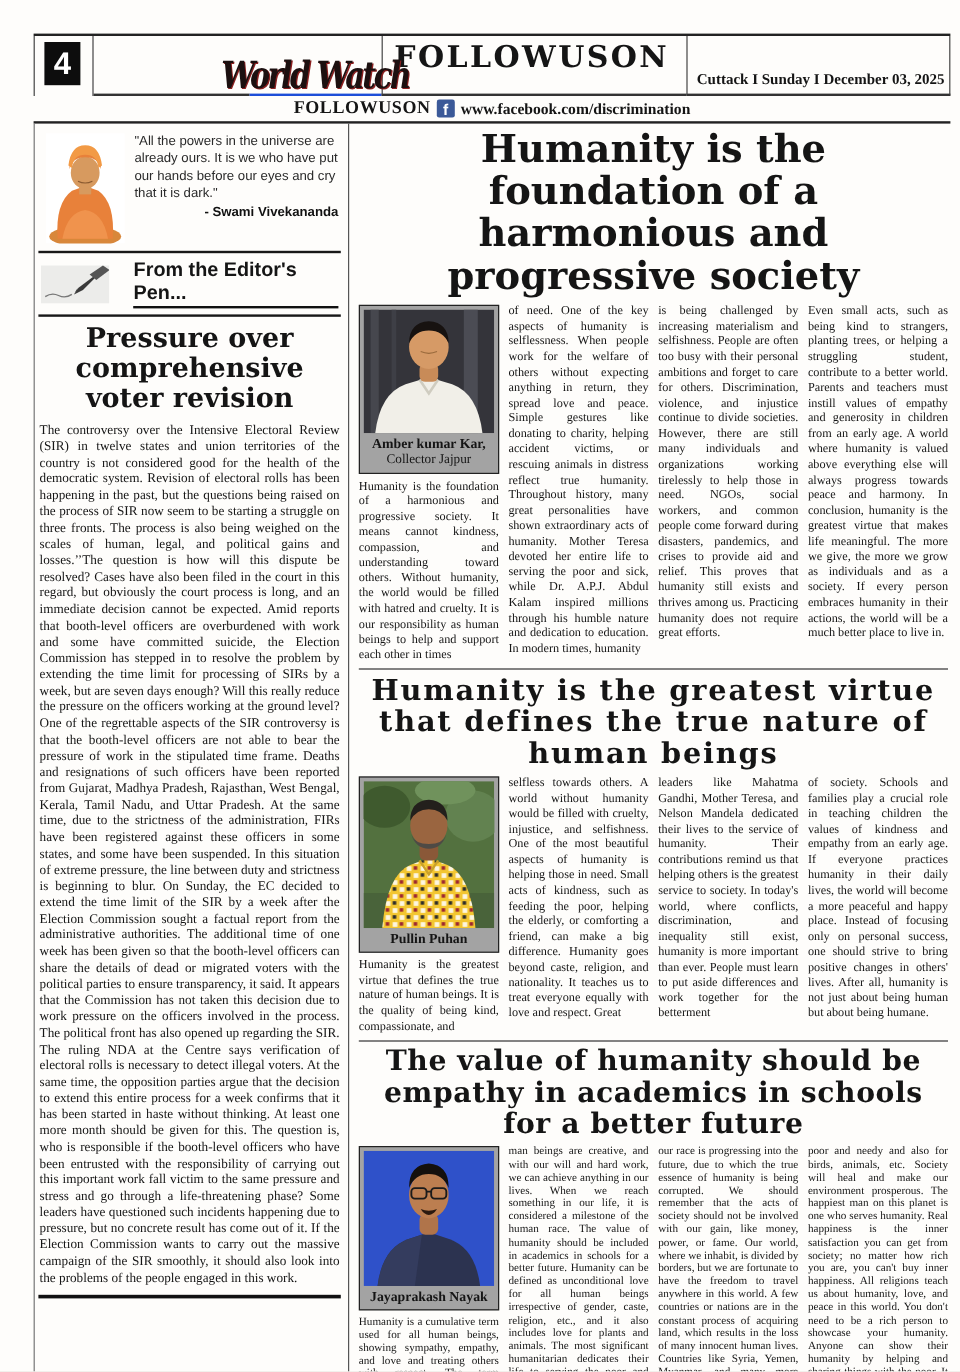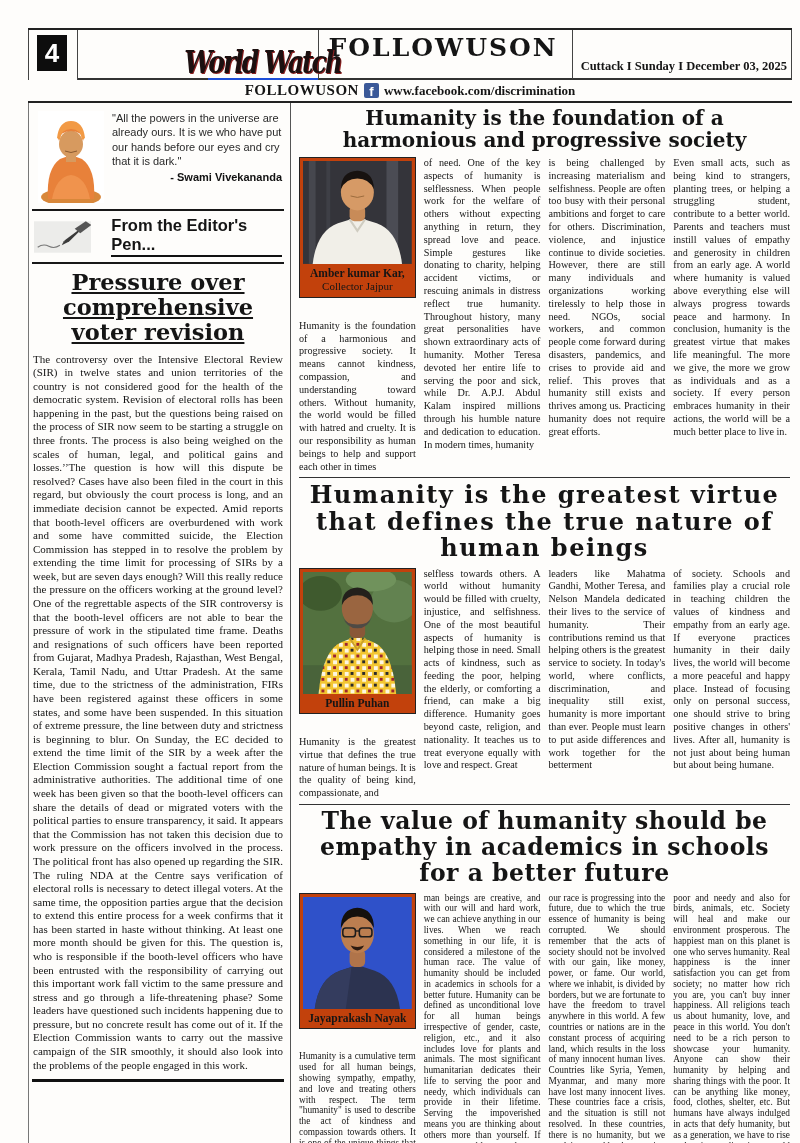--- a/index.html
+++ b/index.html
@@ -52,35 +52,35 @@
   .quote-attr{font-weight:bold;margin-top:2px;color:#111;}
   .hrule2{border-top:2px solid #181818;}
 
   
   .pen-strip{display:flex;align-items:center;gap:20px;padding:5px 2px;}
   .pen-title{font-family:"Liberation Sans",sans-serif;font-weight:bold;font-size:16.5px;
     border-bottom:2px solid #111;padding-bottom:1px;}
 
   
   .ed-title{font-family:"DejaVu Serif",serif;font-weight:bold;font-size:22.5px;
-    line-height:1.12;text-align:center;margin:6px 4px 7px 4px;text-decoration:underline;}
+    line-height:1.12;text-align:center;margin:6px 4px 7px 4px;}
   .ed-body{font-size:11px;line-height:1.235;text-align:justify;padding:0 1px;}
   .left-bottom-rule{margin-top:7px;border-top:3px solid #111;}
 
   
   .article{padding:0 2px;}
   .art-title{font-family:"DejaVu Serif",serif;font-weight:bold;text-align:center;line-height:1.1;margin:2px 6px 6px 6px;}
-  .art1 .art-title{font-size:20px;}
+  .art1 .art-title{font-size:32px;}
   .art2 .art-title{font-size:24px;letter-spacing:1.5px;margin-top:4px;}
   .art3 .art-title{font-size:23.5px;letter-spacing:.5px;margin-top:4px;}
   .cols{display:flex;gap:8px;}
   .col{flex:1;text-align:justify;}
   .art1 .col,.art2 .col{font-size:10.2px;line-height:1.255;}
   .art3 .col{font-size:9.3px;line-height:1.16;}
-  .photo-box{border:1px solid #222;background:#c2410c;padding:3px;margin-bottom:22px;}
+  .photo-box{border:1px solid #222;background:#a3a3a3;padding:3px;margin-bottom:5px;}
   .photo-frame{display:block;width:100%;}
   .photo-caption{text-align:center;font-weight:bold;font-size:11.5px;line-height:1.15;padding-top:3px;}
   .photo-role{text-align:center;font-size:11px;font-weight:normal;line-height:1.15;padding-bottom:1px;}
   .art-sep{border-top:1px solid #333;margin:4px 2px;}
 </style>
 </head>
 <body>
 
 <div class="page">
   <div class="frame">

